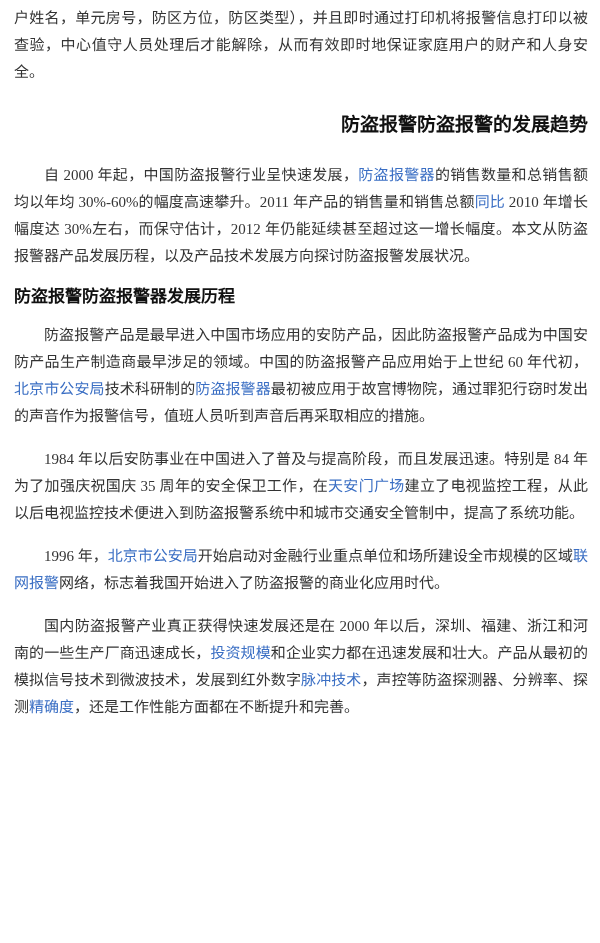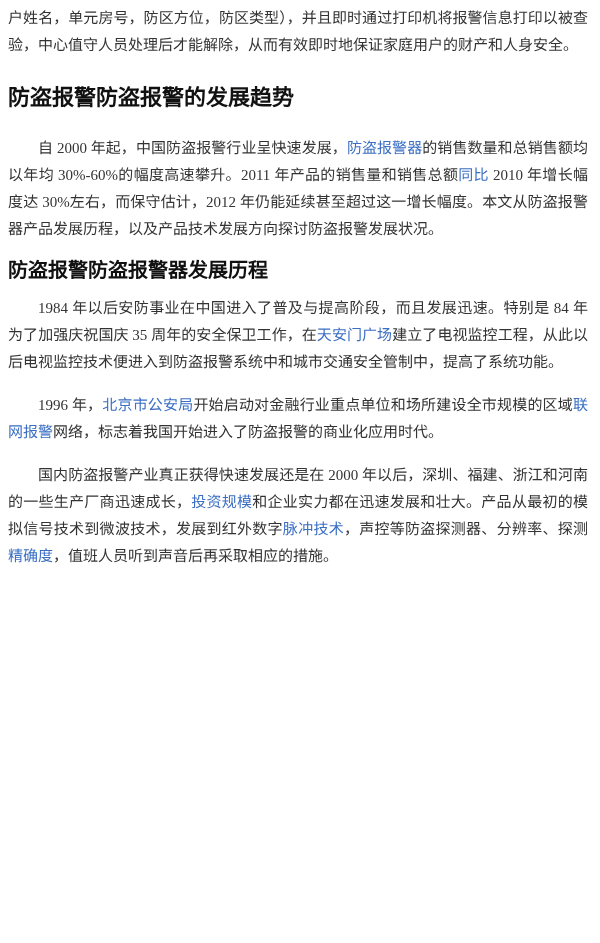--- a/index.html
+++ b/index.html
@@ -13,45 +13,46 @@
     width:600px;
     font-family:"Liberation Serif","DejaVu Serif",serif;
     color:var(--text-color);
     -webkit-font-smoothing:antialiased;
   }
   .page{
     box-sizing:border-box;
     width:600px;
     height:943px;
     overflow:hidden;
-    padding:5px 12px 0 8px;
+    padding:5px 12px 0 14px;
     background:var(--bg);
   }
   p.body{
     font-size:15px;
     line-height:27px;
     text-align:justify;
     margin:0 0 16px 0;
     text-indent:2em;
   }
   p.continuation{
     text-indent:0;
     margin-bottom:0;
   }
   h1.sec{
     font-family:"Liberation Sans","DejaVu Sans",sans-serif;
-    font-size:22px;
+    font-size:19px;
     line-height:30px;
     font-weight:bold;
     color:var(--heading-color);
     margin:24px 0 22px 0;
+    text-align:right;
   }
   h2.sub{
     font-family:"Liberation Sans","DejaVu Sans",sans-serif;
-    font-size:20px;
+    font-size:17px;
     line-height:22px;
     font-weight:bold;
     color:var(--heading-color);
     margin:0 0 14px 0;
   }
   .lnk{
     color:var(--link-color);
     cursor:pointer;
     text-decoration:none;
   }
@@ -62,22 +63,23 @@
 <main class="page">
 
   <p class="body continuation"><span>户姓名，单元房号，防区方位，防区类型），并且即时通过打印机将报警信息打印以被查验，中心值守人员处理后才能解除，从而有效即时地保证家庭用户的财产和人身安全。</span></p>
 
   <h1 class="sec">防盗报警防盗报警的发展趋势</h1>
 
   <p class="body"><span>自 2000 年起，中国防盗报警行业呈快速发展，</span><span class="lnk">防盗报警器</span><span>的销售数量和总销售额均以年均 30%-60%的幅度高速攀升。2011 年产品的销售量和销售总额</span><span class="lnk">同比</span><span> 2010 年增长幅度达 30%左右，而保守估计，2012 年仍能延续甚至超过这一增长幅度。本文从防盗报警器产品发展历程，以及产品技术发展方向探讨防盗报警发展状况。</span></p>
 
   <h2 class="sub">防盗报警防盗报警器发展历程</h2>
 
+  <p class="body"><span>防盗报警产品是最早进入中国市场应用的安防产品，因此防盗报警产品成为中国安防产品生产制造商最早涉足的领域。中国的防盗报警产品应用始于上世纪 60 年代初，</span><span class="lnk">北京市公安局</span><span>技术科研制的</span><span class="lnk">防盗报警器</span><span>最初被应用于故宫博物院，通过罪犯行窃时发出的声音作为报警信号，值班人员听到声音后再采取相应的措施。</span></p>
 
 
   <p class="body"><span>1984 年以后安防事业在中国进入了普及与提高阶段，而且发展迅速。特别是 84 年为了加强庆祝国庆 35 周年的安全保卫工作，在</span><span class="lnk">天安门广场</span><span>建立了电视监控工程，从此以后电视监控技术便进入到防盗报警系统中和城市交通安全管制中，提高了系统功能。</span></p>
 
 
   <p class="body"><span>1996 年，</span><span class="lnk">北京市公安局</span><span>开始启动对金融行业重点单位和场所建设全市规模的区域</span><span class="lnk">联网报警</span><span>网络，标志着我国开始进入了防盗报警的商业化应用时代。</span></p>
 
-  <p class="body"><span>国内防盗报警产业真正获得快速发展还是在 2000 年以后，深圳、福建、浙江和河南的一些生产厂商迅速成长，</span><span class="lnk">投资规模</span><span>和企业实力都在迅速发展和壮大。产品从最初的模拟信号技术到微波技术，发展到红外数字</span><span class="lnk">脉冲技术</span><span>，声控等防盗探测器、分辨率、探测</span><span class="lnk">精确度</span><span>，值班人员听到声音后再采取相应的措施。</span></p>
+  <p class="body"><span>国内防盗报警产业真正获得快速发展还是在 2000 年以后，深圳、福建、浙江和河南的一些生产厂商迅速成长，</span><span class="lnk">投资规模</span><span>和企业实力都在迅速发展和壮大。产品从最初的模拟信号技术到微波技术，发展到红外数字</span><span class="lnk">脉冲技术</span><span>，声控等防盗探测器、分辨率、探测</span><span class="lnk">精确度</span><span>，还是工作性能方面都在不断提升和完善。</span></p>
 
 </main>
 
 </body></html>

